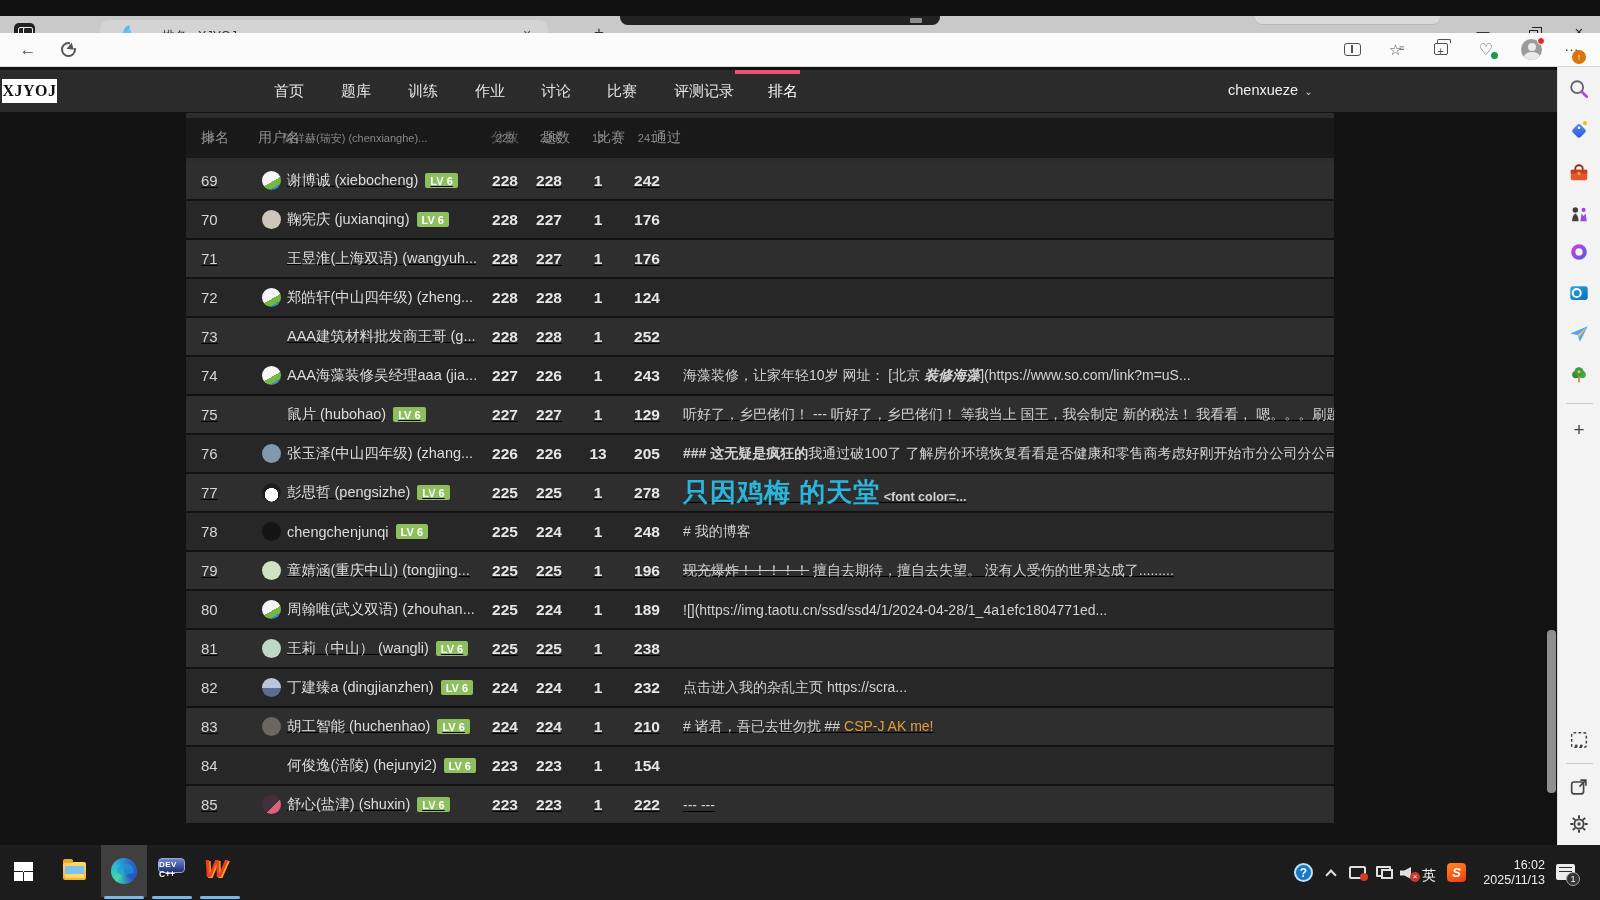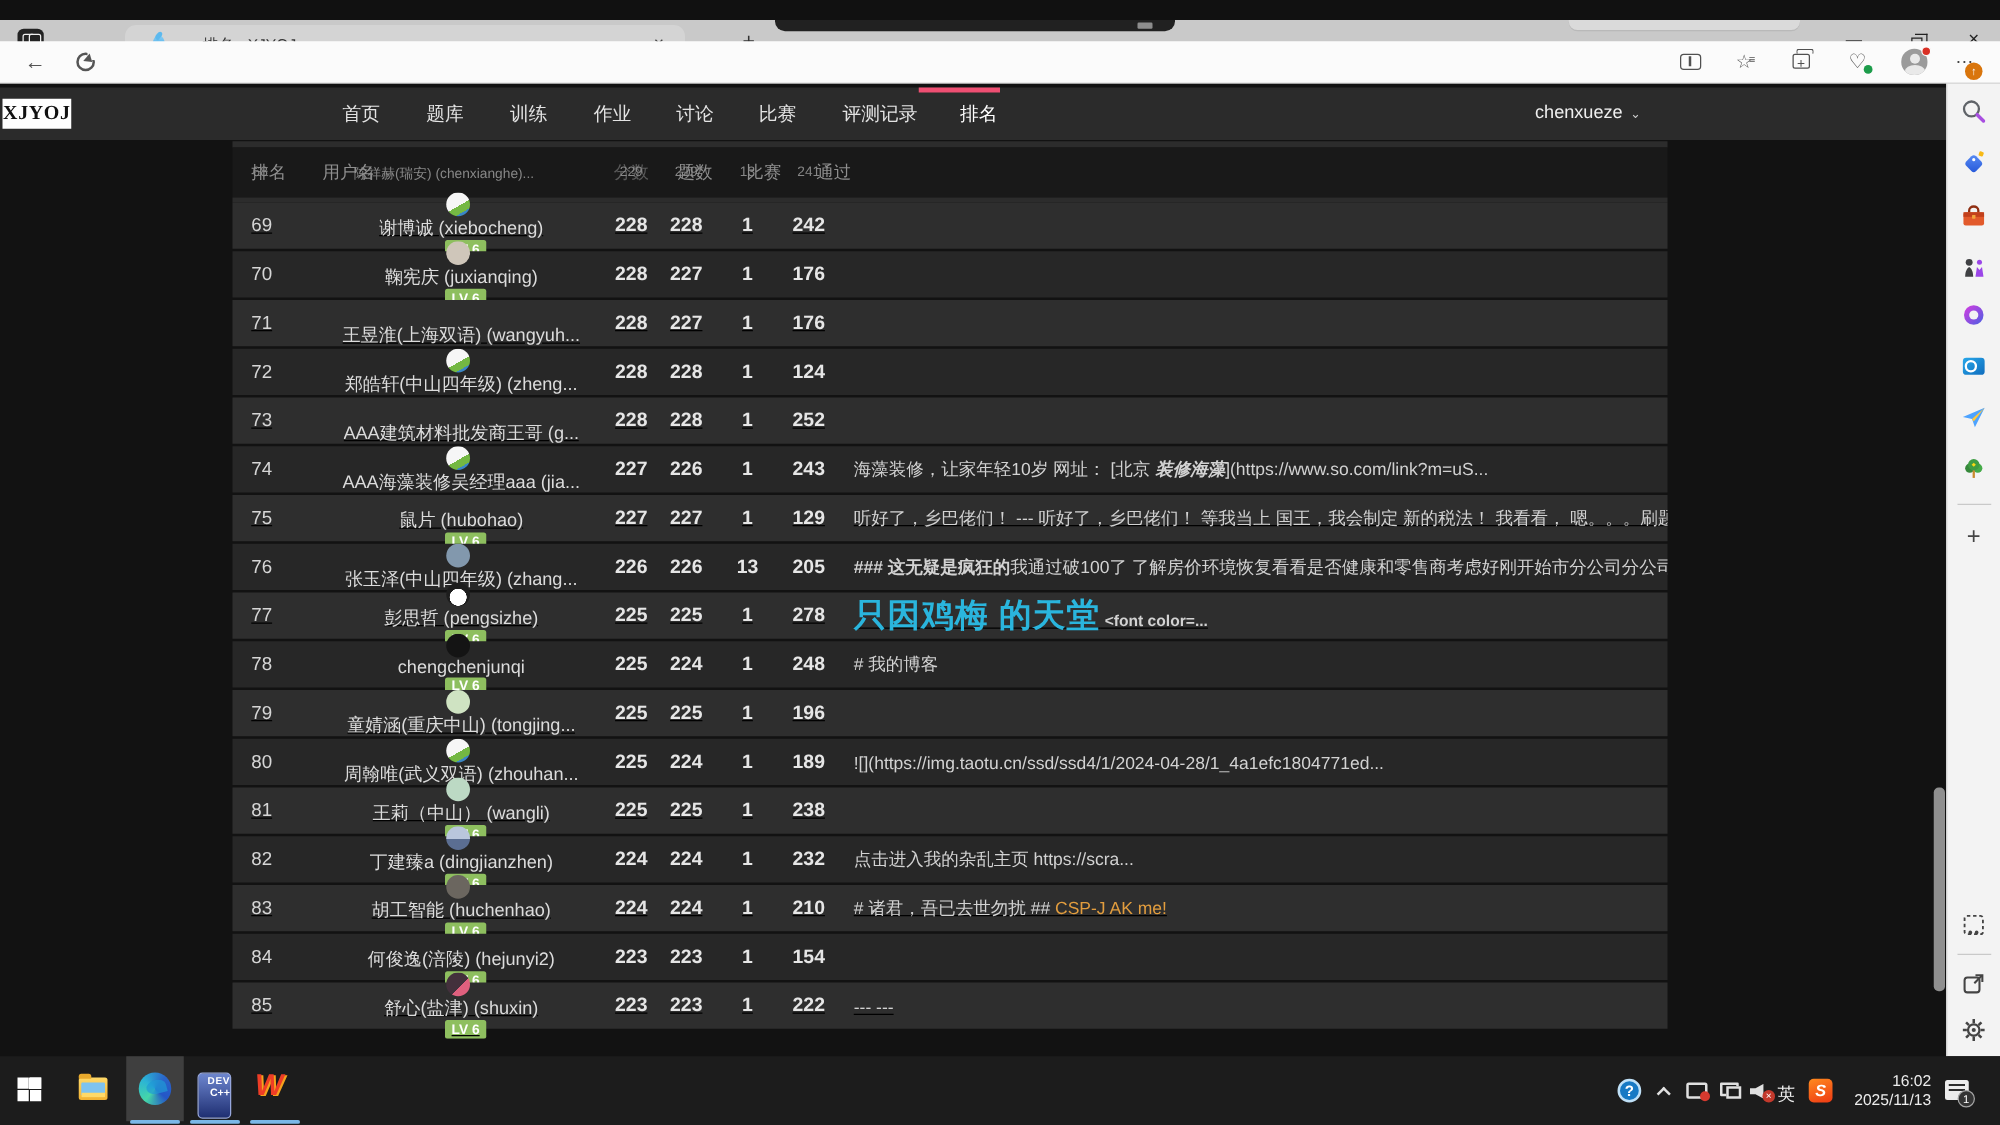--- a/index.html
+++ b/index.html
@@ -81,21 +81,21 @@
   #thead-botstrip { position:absolute; left:0; top:45px; width:100%; height:4px; background:#2c2c2c; }
   .pl15 { padding-left:15px; } .pl12 { padding-left:12px; } .pl16 { padding-left:16px; }
   .pl37 { padding-left:37px; } .pl43 { padding-left:43px; }
   .ctr { text-align:center; }
   .shift7 { transform:translateX(7px); } .shift13 { transform:translateX(13px); } .shift20 { transform:translateX(20px); }
 
   .row { position:relative; width:100%; height:37px; margin-bottom:2px; }
   .row.odd { background:#2e2e2e;text-decoration:underline; } .row.even { background:#272727; }
   .row .grid7 { height:100%; }
   .cell-rank { padding-left:15px; font-size:15px; color:#d6d6d6; }
-  .cell-user { padding-left:16px; display:flex; align-items:center; white-space:nowrap; overflow:hidden;flex-direction:column; }
+  .cell-user { padding-left:16px; display:flex; align-items:center; white-space:nowrap; overflow:hidden; }
   .av { flex:0 0 19px; width:19px; height:19px; border-radius:50%; margin-right:6px; }
   .av.hide { visibility:hidden; }
   .uname { font-size:14.5px; color:#dcdcdc; overflow:hidden; text-overflow:clip; white-space:nowrap; }
   .lv { display:inline-block; margin-left:7px; padding:1.5px 5px; background:#8ebf5f; color:#fff; font-size:11px; font-weight:bold; border-radius:2px; flex:0 0 auto; }
   .cell-num { text-align:center; font-size:15.5px; font-weight:600; color:#e6e6e6; }
   .cell-intro { padding-left:21px; font-size:14px; color:#d2d2d2; white-space:nowrap; overflow:hidden; }
   .seg { } .sb { font-weight:bold; } .sbi { font-weight:bold; font-style:italic; }
   .sbig { font-weight:bold; font-size:26px; letter-spacing:1px; }
   .sbs { font-weight:bold; font-size:12.5px; }
   .sst { text-decoration:line-through; }
@@ -118,22 +118,22 @@
     background:conic-gradient(#fff 0 25%, transparent 0 0); }
   #tb-start::before { content:""; position:absolute; inset:0;
     background:linear-gradient(#fff,#fff) 0 0/9px 9px no-repeat, linear-gradient(#fff,#fff) 10px 0/9px 9px no-repeat,
     linear-gradient(#fff,#fff) 0 10px/9px 9px no-repeat, linear-gradient(#fff,#fff) 10px 10px/9px 9px no-repeat; }
   #tb-explorer { position:absolute; left:63px; top:17px; width:23px; height:18px; background:linear-gradient(180deg,#ffd968,#f2b233); border-radius:2px; }
   #tb-explorer::before { content:""; position:absolute; left:0; top:-3px; width:10px; height:4px; background:#e8a92c; border-radius:2px 2px 0 0; }
   #tb-explorer::after { content:""; position:absolute; left:2px; top:4px; right:2px; bottom:2px; background:#7ec3ef; border-radius:1px; border-bottom:4px solid #ffd968; }
   #tb-edge { position:absolute; left:111px; top:13px; width:26px; height:26px; border-radius:50%;
     background:conic-gradient(from 220deg,#45d6a8,#2bb3d6,#2a66c9,#2456c7,#45d6a8); }
   #tb-edge::before { content:""; position:absolute; left:6px; top:6px; width:16px; height:11px; background:#1f9ad6; border-radius:50% 50% 0 50%; transform:rotate(-15deg); opacity:.7; }
-  #tb-dev { position:absolute; left:158px; top:13px; width:27px; height:37px; border-radius:4px;
-    background:linear-gradient(180deg,#6d86cf,#1f2f72); border:1px solid #97a7dd; color:#fff; text-align:right; }
+  #tb-dev { position:absolute; left:158px; top:13px; width:27px; height:15px; border-radius:4px;
+    background:linear-gradient(180deg,#6d86cf,#1f2f72); border:1px solid #97a7dd; color:#fff; text-align:left; }
   #tb-dev .l1 { font-size:8px; font-weight:bold; line-height:11px; letter-spacing:.5px; }
   #tb-dev .l2 { font-size:8.5px; font-weight:bold; line-height:9px; }
   #tb-wps { position:absolute; left:204px; top:10px; font-size:24px; font-weight:900; font-style:italic;
     color:#ee3d26; text-shadow:1.5px 1px 0 #f5a21d; }
   #tray-help { left:1294px; top:18px; width:19px; height:19px; border-radius:50%; background:#1779c4; border:2px solid #bfe0f7; color:#fff; font-size:12px; font-weight:bold; text-align:center; line-height:16px; position:absolute; }
   #tray-chevron { position:absolute; left:1327px; top:26px; width:8px; height:8px; border-top:2px solid #e0e0e0; border-right:2px solid #e0e0e0; transform:rotate(-45deg); }
   #tray-cast { position:absolute; left:1349px; top:21px; width:17px; height:13px; border:2px solid #e0e0e0; border-radius:2px; }
   #tray-cast::after { content:""; position:absolute; right:-4px; bottom:-4px; width:8px; height:8px; background:#d63a2f; border-radius:50%; }
   #tray-net { position:absolute; left:1376px; top:21px; width:15px; height:11px; border:2px solid #e0e0e0; border-radius:1px; }
   #tray-net::after { content:""; position:absolute; right:-4px; bottom:-4px; width:8px; height:6px; background:#1c1c1c; border:2px solid #e0e0e0; }
@@ -387,20 +387,21 @@
       <div class="cell-rank">79</div>
       <div class="cell-user">
         <span class="av" style="background: rgb(207, 227, 194);"></span>
         <span class="uname">童婧涵(重庆中山) (tongjing...</span>
 
       </div>
       <div class="cell-num">225</div>
       <div class="cell-num">225</div>
       <div class="cell-num">1</div>
       <div class="cell-num">196</div>
+      <div class="cell-intro"><span class="seg sst">现充爆炸！！！！！</span><span class="seg"> 擅自去期待，擅自去失望。 没有人受伤的世界达成了.........</span></div>
     </div>
   </div>
 
   <div class="row even">
     <div class="grid7">
       <div class="cell-rank">80</div>
       <div class="cell-user">
         <span class="av" style="background: linear-gradient(150deg, rgb(246, 246, 246) 55%, rgb(116, 184, 67) 55%, rgb(116, 184, 67) 78%, rgb(59, 134, 196) 78%);"></span>
         <span class="uname">周翰唯(武义双语) (zhouhan...</span>
 

